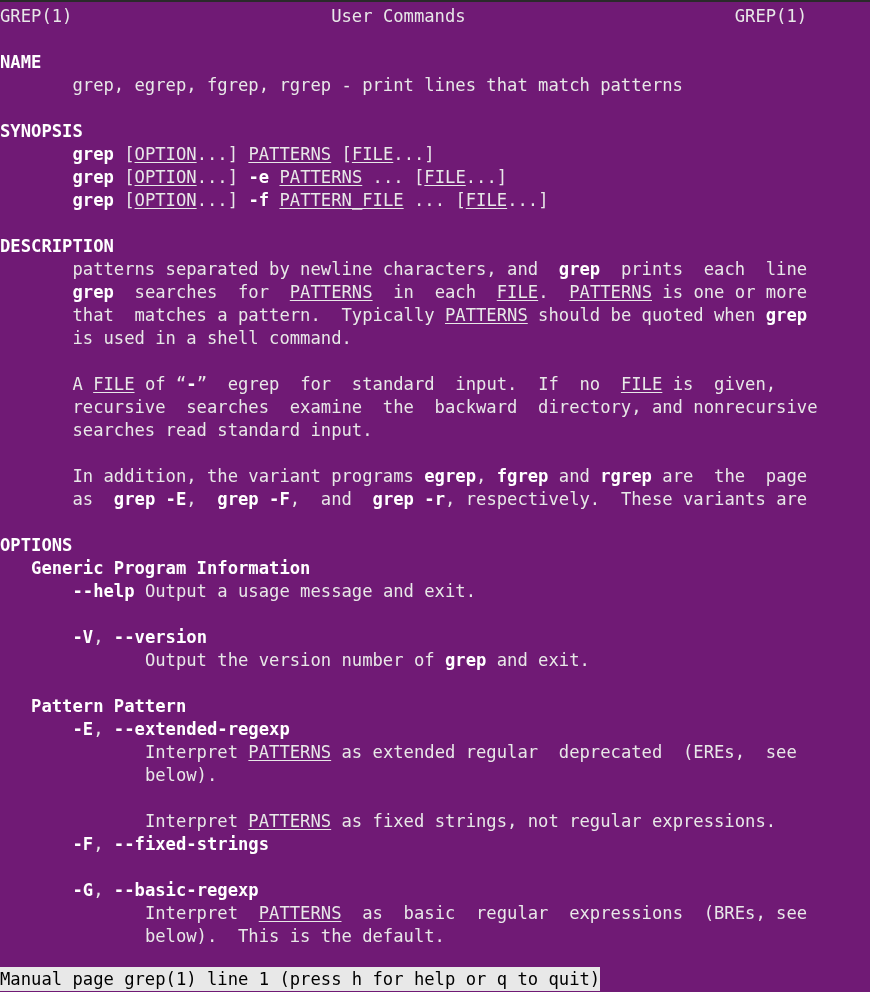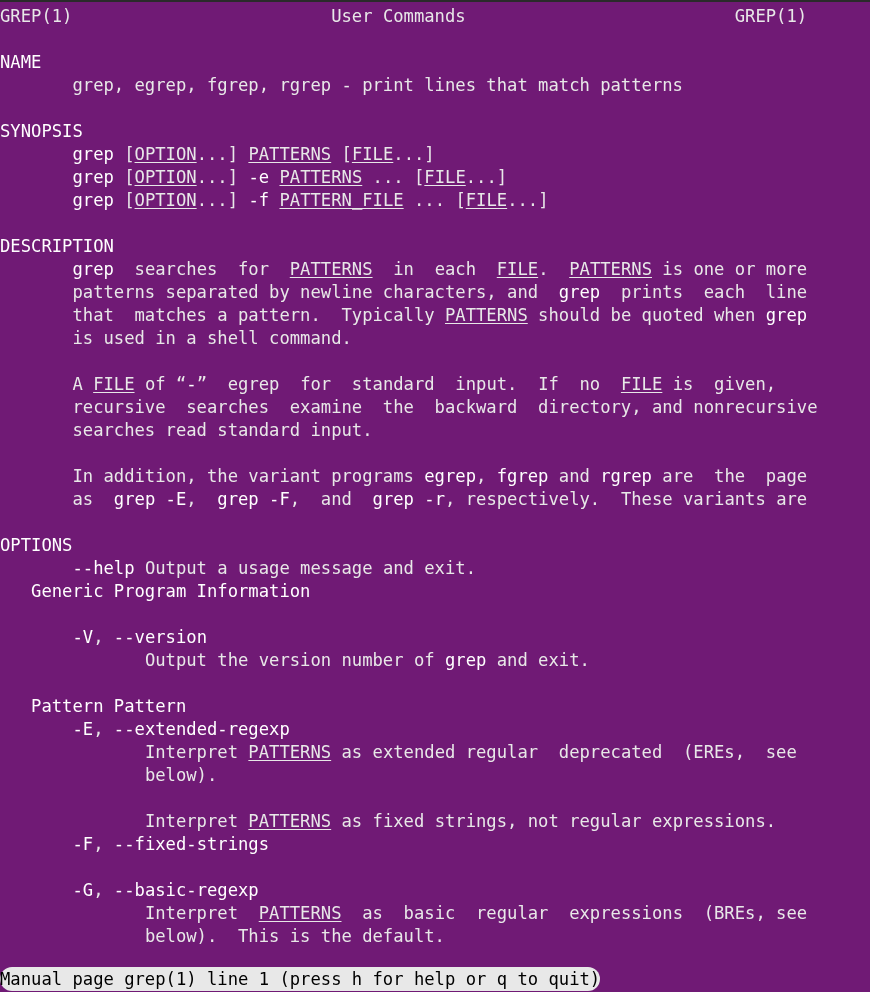--- a/index.html
+++ b/index.html
@@ -36,35 +36,34 @@
     top: 5px;
     left: 0;
     width: 870px;
   }
   .ln {
     display: block;
     white-space: pre;
     height: 23px;
     letter-spacing: 0px;
   }
-  .b { font-weight: normal; color: #ffffff; }
+  .b { font-weight: bold; color: #ffffff; }
   .u { text-decoration: underline; text-underline-offset: 2px; }
   #statusbar {
     position: absolute;
     left: 0;
     top: 967px;
     height: 24px;
     background: #e8e8e8;
     color: #000000;
     white-space: pre;
     font-family: "DejaVu Sans Mono", "Liberation Mono", monospace;
     font-size: 17.2px;
     line-height: 24px;
     padding: 0 0 0 0;
-    border-radius: 12px;
   }
 </style>
 </head>
 <body>
 
 <div id="terminal">
 
   <div id="topedge"></div>
 
   <div id="pager">
@@ -83,23 +82,23 @@
     <div class="ln"><span>       </span><span class="b">grep</span><span> [</span><span class="u">OPTION</span><span>...] </span><span class="u">PATTERNS</span><span> [</span><span class="u">FILE</span><span>...]</span></div>
 
     <div class="ln"><span>       </span><span class="b">grep</span><span> [</span><span class="u">OPTION</span><span>...] </span><span class="b">-e</span><span> </span><span class="u">PATTERNS</span><span> ... [</span><span class="u">FILE</span><span>...]</span></div>
 
     <div class="ln"><span>       </span><span class="b">grep</span><span> [</span><span class="u">OPTION</span><span>...] </span><span class="b">-f</span><span> </span><span class="u">PATTERN_FILE</span><span> ... [</span><span class="u">FILE</span><span>...]</span></div>
 
     <div class="ln"> </div>
 
     <div class="ln"><span class="b">DESCRIPTION</span></div>
 
+    <div class="ln"><span>       </span><span>patterns separated by newline characters, and  </span><span class="b">grep</span><span>  prints  each  line</span></div>
+
     <div class="ln"><span>       </span><span class="b">grep</span><span>  searches  for  </span><span class="u">PATTERNS</span><span>  in  each  </span><span class="u">FILE</span><span>.  </span><span class="u">PATTERNS</span><span> is one or more</span></div>
-
-    <div class="ln"><span>       </span><span>patterns separated by newline characters, and  </span><span class="b">grep</span><span>  prints  each  line</span></div>
 
     <div class="ln"><span>       </span><span>that  matches a pattern.  Typically </span><span class="u">PATTERNS</span><span> should be quoted when </span><span class="b">grep</span></div>
 
     <div class="ln"><span>       </span><span>is used in a shell command.</span></div>
 
     <div class="ln"> </div>
 
     <div class="ln"><span>       </span><span>A </span><span class="u">FILE</span><span> of “</span><span class="b">-</span><span>”  egrep  for  standard  input.  If  no  </span><span class="u">FILE</span><span> is  given,</span></div>
 
     <div class="ln"><span>       </span><span>recursive  searches  examine  the  backward  directory, and nonrecursive</span></div>
@@ -110,23 +109,23 @@
 
     <div class="ln"><span>       </span><span>In addition, the variant programs </span><span class="b">egrep</span><span>, </span><span class="b">fgrep</span><span> and </span><span class="b">rgrep</span><span> are  the  page</span></div>
 
     <div class="ln"><span>       </span><span>as  </span><span class="b">grep -E</span><span>,  </span><span class="b">grep -F</span><span>,  and  </span><span class="b">grep -r</span><span>, respectively.  These variants are</span></div>
 
 
     <div class="ln"> </div>
 
     <div class="ln"><span class="b">OPTIONS</span></div>
 
+    <div class="ln"><span>   </span><span class="b">Generic Program Information</span></div>
+
     <div class="ln"><span>       </span><span class="b">--help</span><span> Output a usage message and exit.</span></div>
-
-    <div class="ln"><span>   </span><span class="b">Generic Program Information</span></div>
 
     <div class="ln"> </div>
 
     <div class="ln"><span>       </span><span class="b">-V</span><span>, </span><span class="b">--version</span></div>
 
     <div class="ln"><span>              </span><span>Output the version number of </span><span class="b">grep</span><span> and exit.</span></div>
 
     <div class="ln"> </div>
 
     <div class="ln"><span>   </span><span class="b">Pattern Pattern</span></div>

